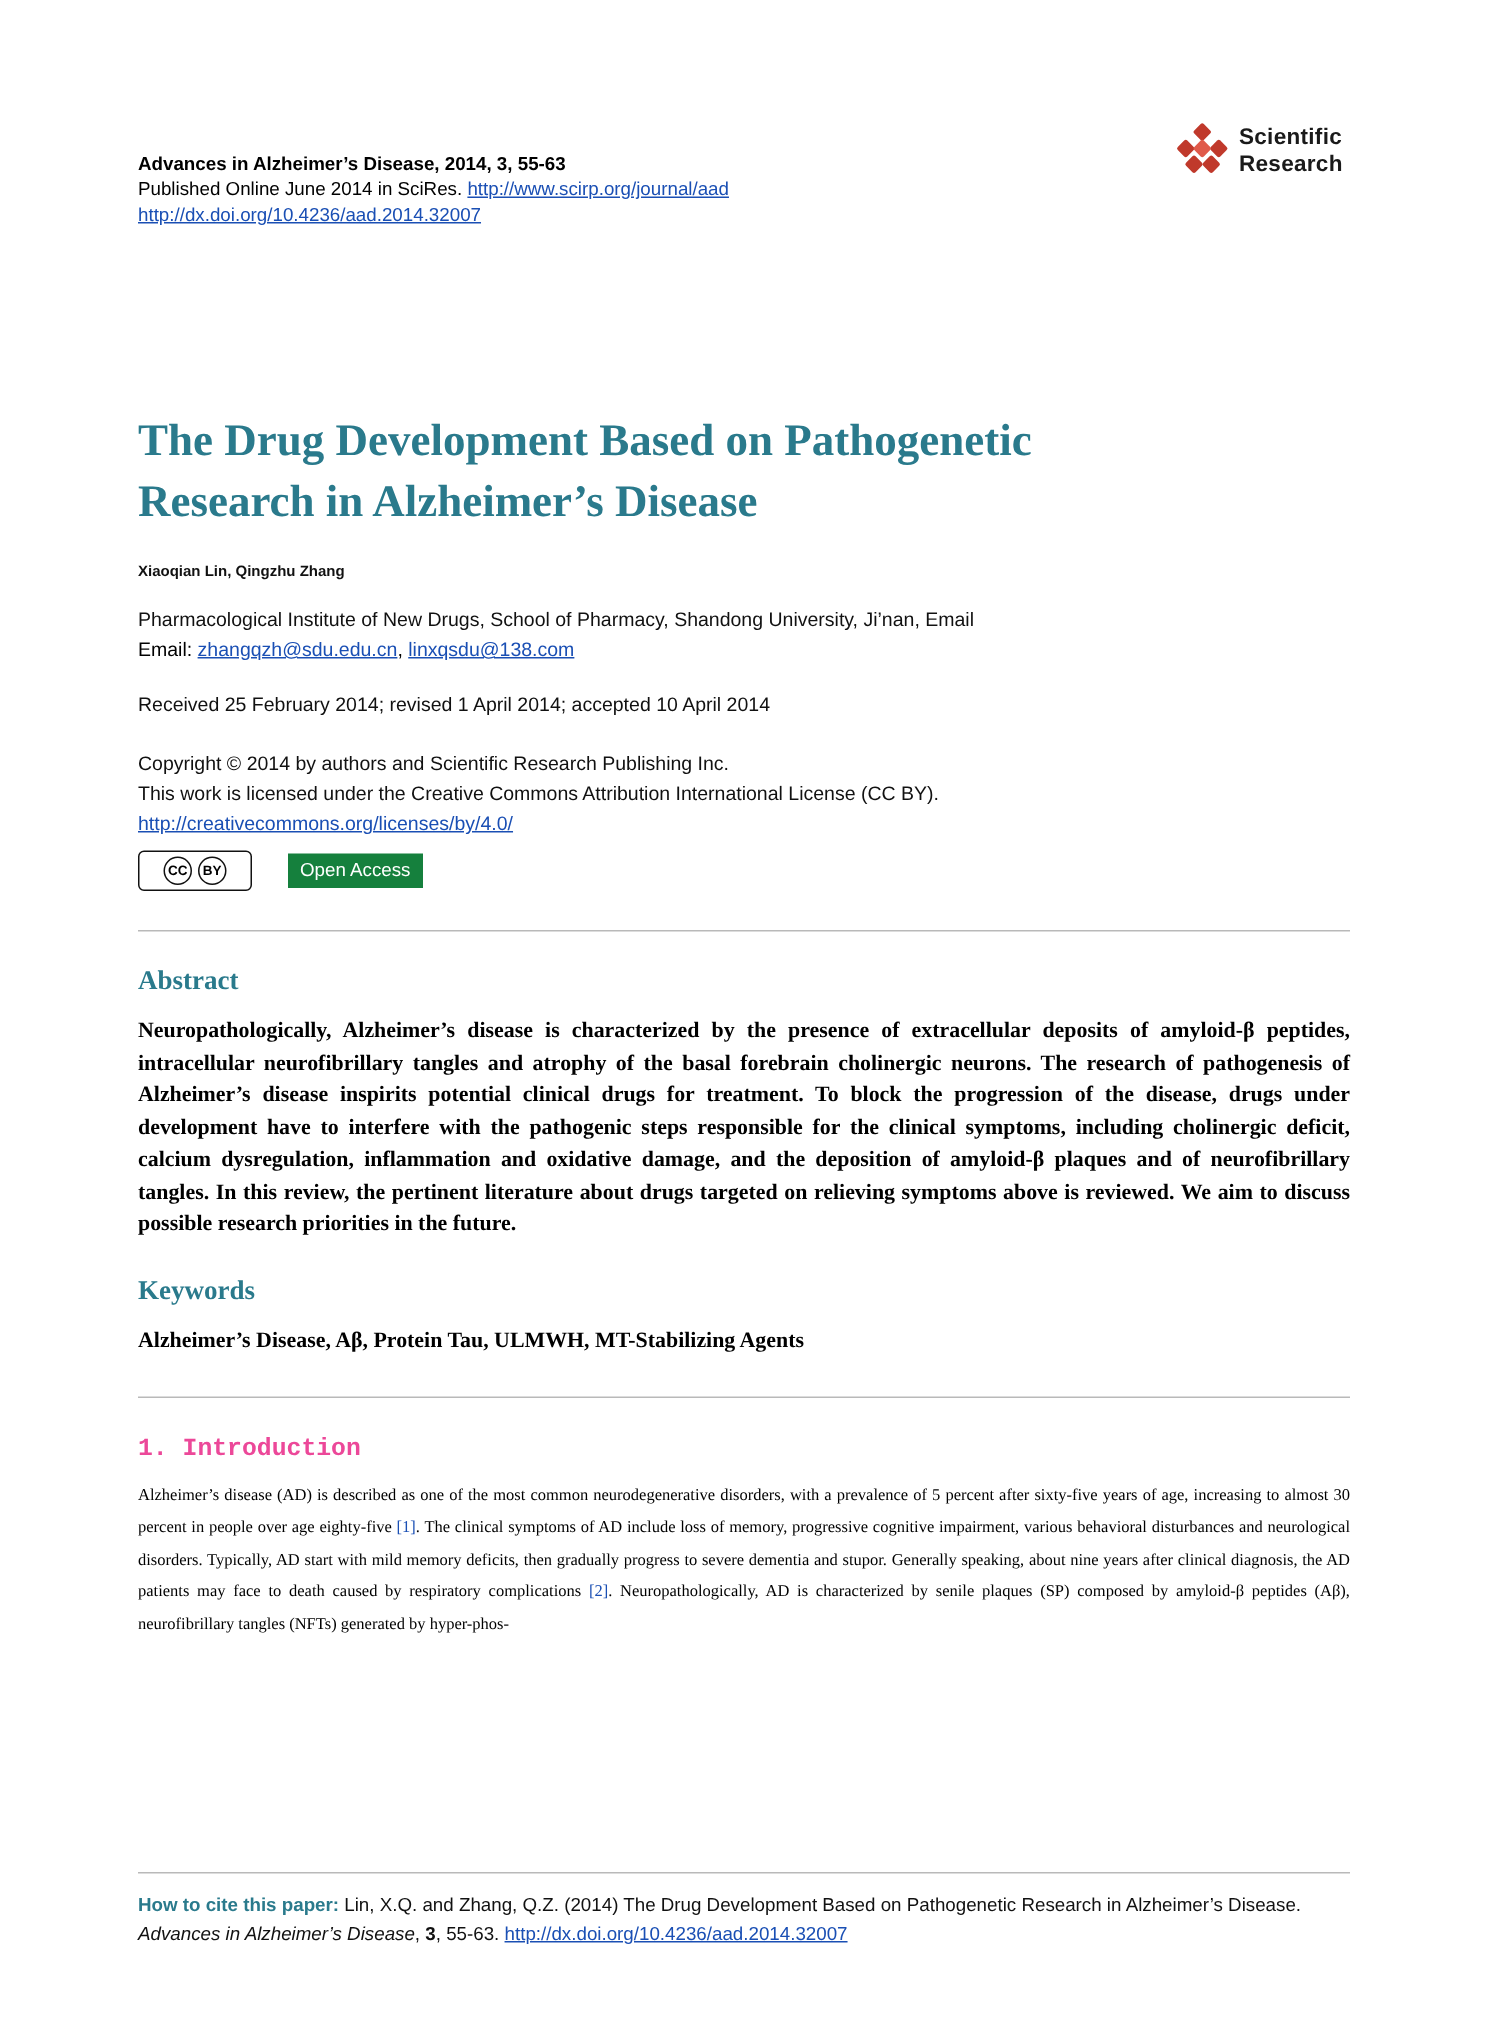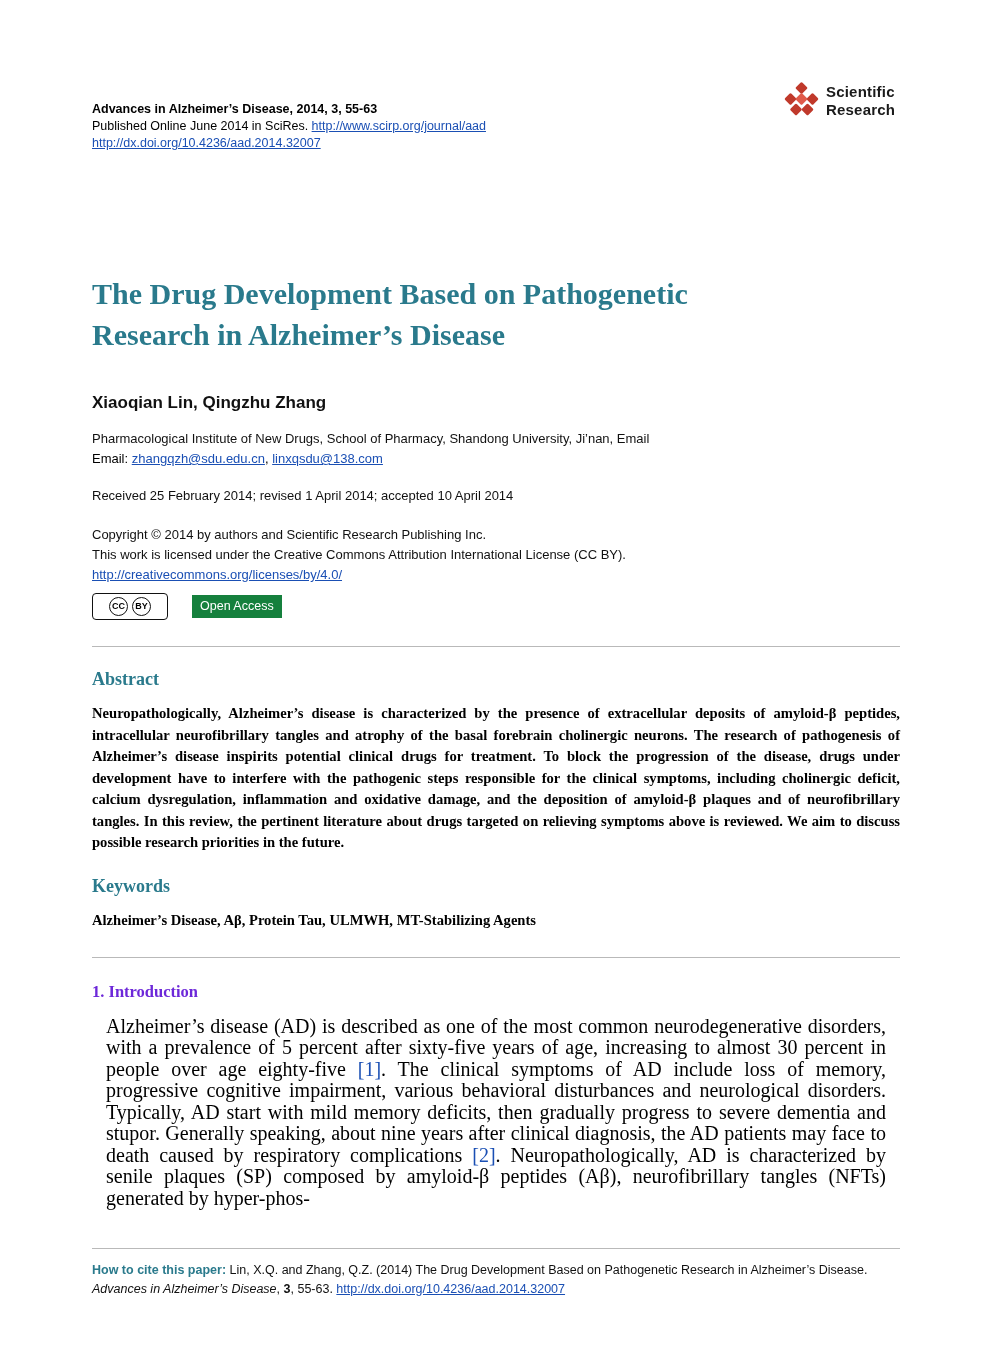--- a/index.html
+++ b/index.html
@@ -72,24 +72,24 @@
   .title {
     margin-top: 115px;
     font-family: "Liberation Serif", serif;
     font-weight: bold;
     font-size: 30px;
     line-height: 41px;
     color: #2a7a8c;
     max-width: 700px;
   }
   .authors {
-    margin-top: 38px;
-    font-family: "Liberation Sans", sans-serif;
-    font-weight: bold;
-    font-size: 17px;
+    margin-top: 21px;
+    font-family: "Liberation Sans", sans-serif;
+    font-weight: bold;
+    font-size: 10px;
     color: #111;
   }
   .affil {
     margin-top: 16px;
     font-family: "Liberation Sans", sans-serif;
     font-size: 13px;
     line-height: 20px;
     color: #111;
   }
   .email-line {
@@ -178,32 +178,32 @@
   p.keywords {
     font-family: "Liberation Serif", serif;
     font-weight: bold;
     font-size: 14.6px;
     line-height: 21px;
     margin: 0;
   }
 
   
   h3.secnum {
-    font-family: Liberation Serif, serif;
+    font-family: Liberation Mono, monospace;
     font-size: 16.5px;
     font-weight: bold;
-    color: #6d28d9;
+    color: #ec4899;
     margin: 24px 0 12px 0;
   }
   p.body {
     font-family: "Liberation Serif", serif;
-    font-size: 20px;
+    font-size: 11px;
     line-height: 21.5px;
     text-align: justify;
-    margin: 14px;
+    margin: 0;
   }
   .ref {
     color: #1a4fb4;
   }
 
   
   .footer {
     position: absolute;
     left: 92px;
     right: 92px;

